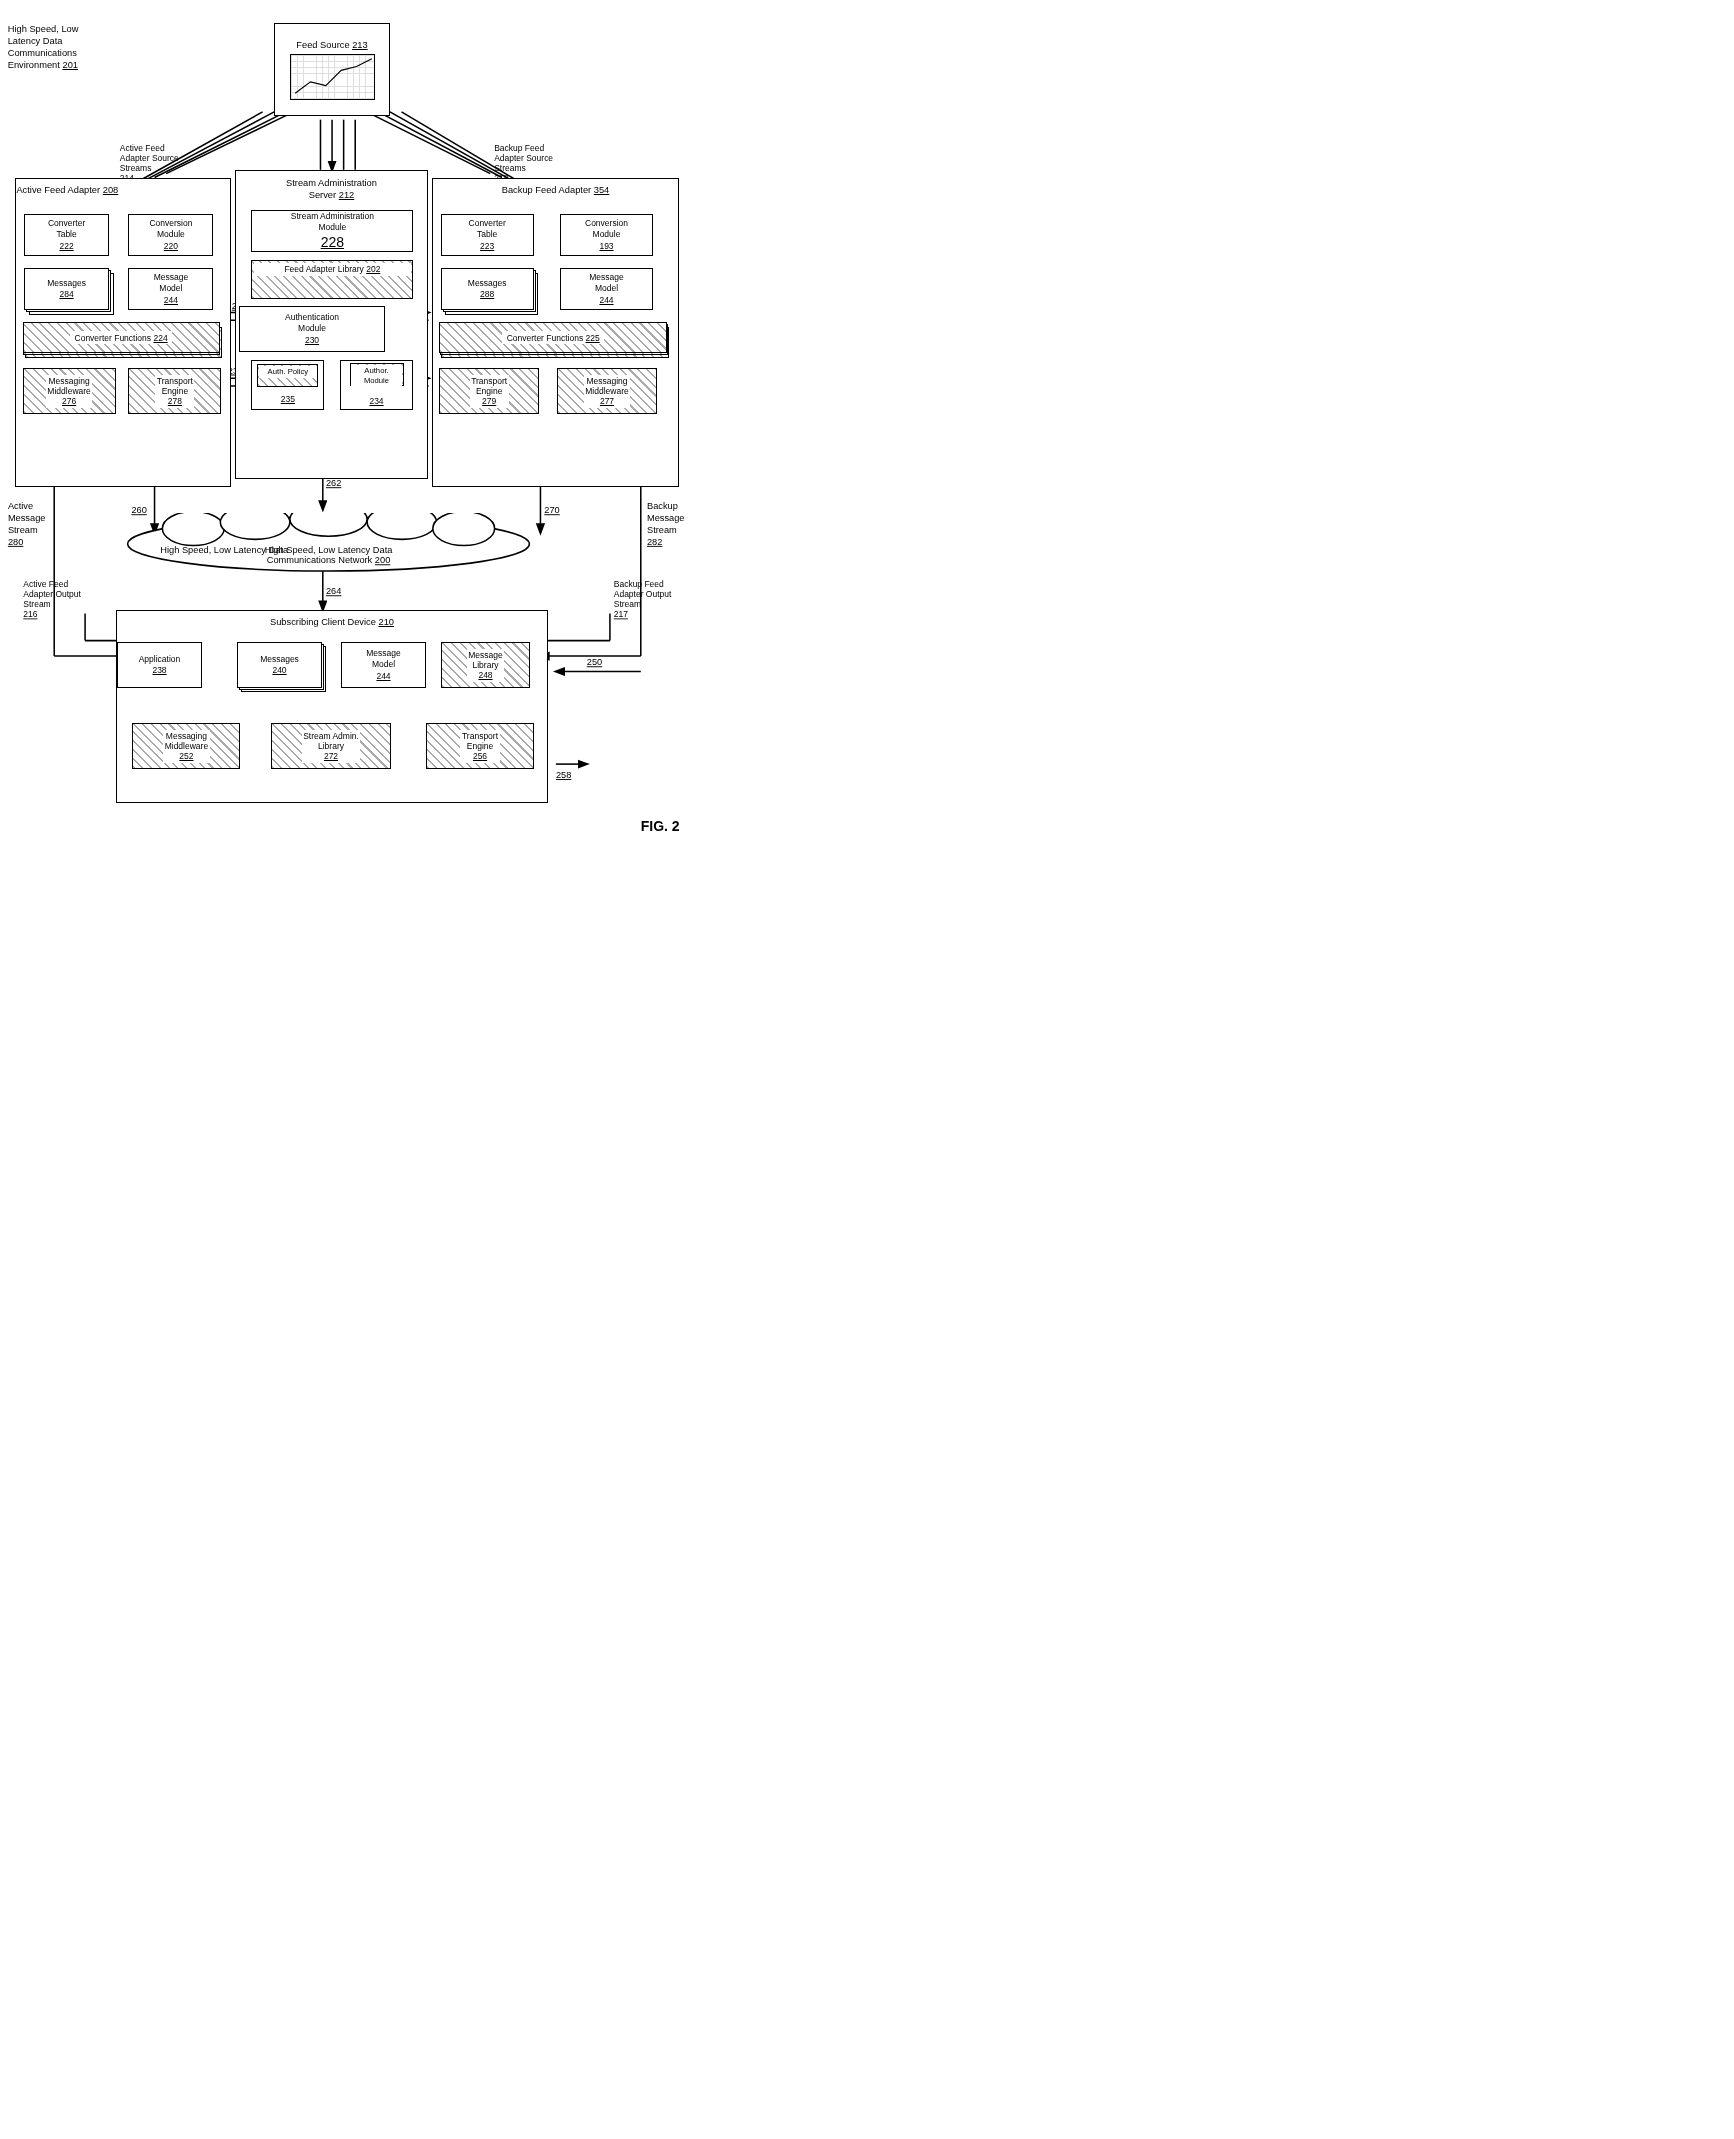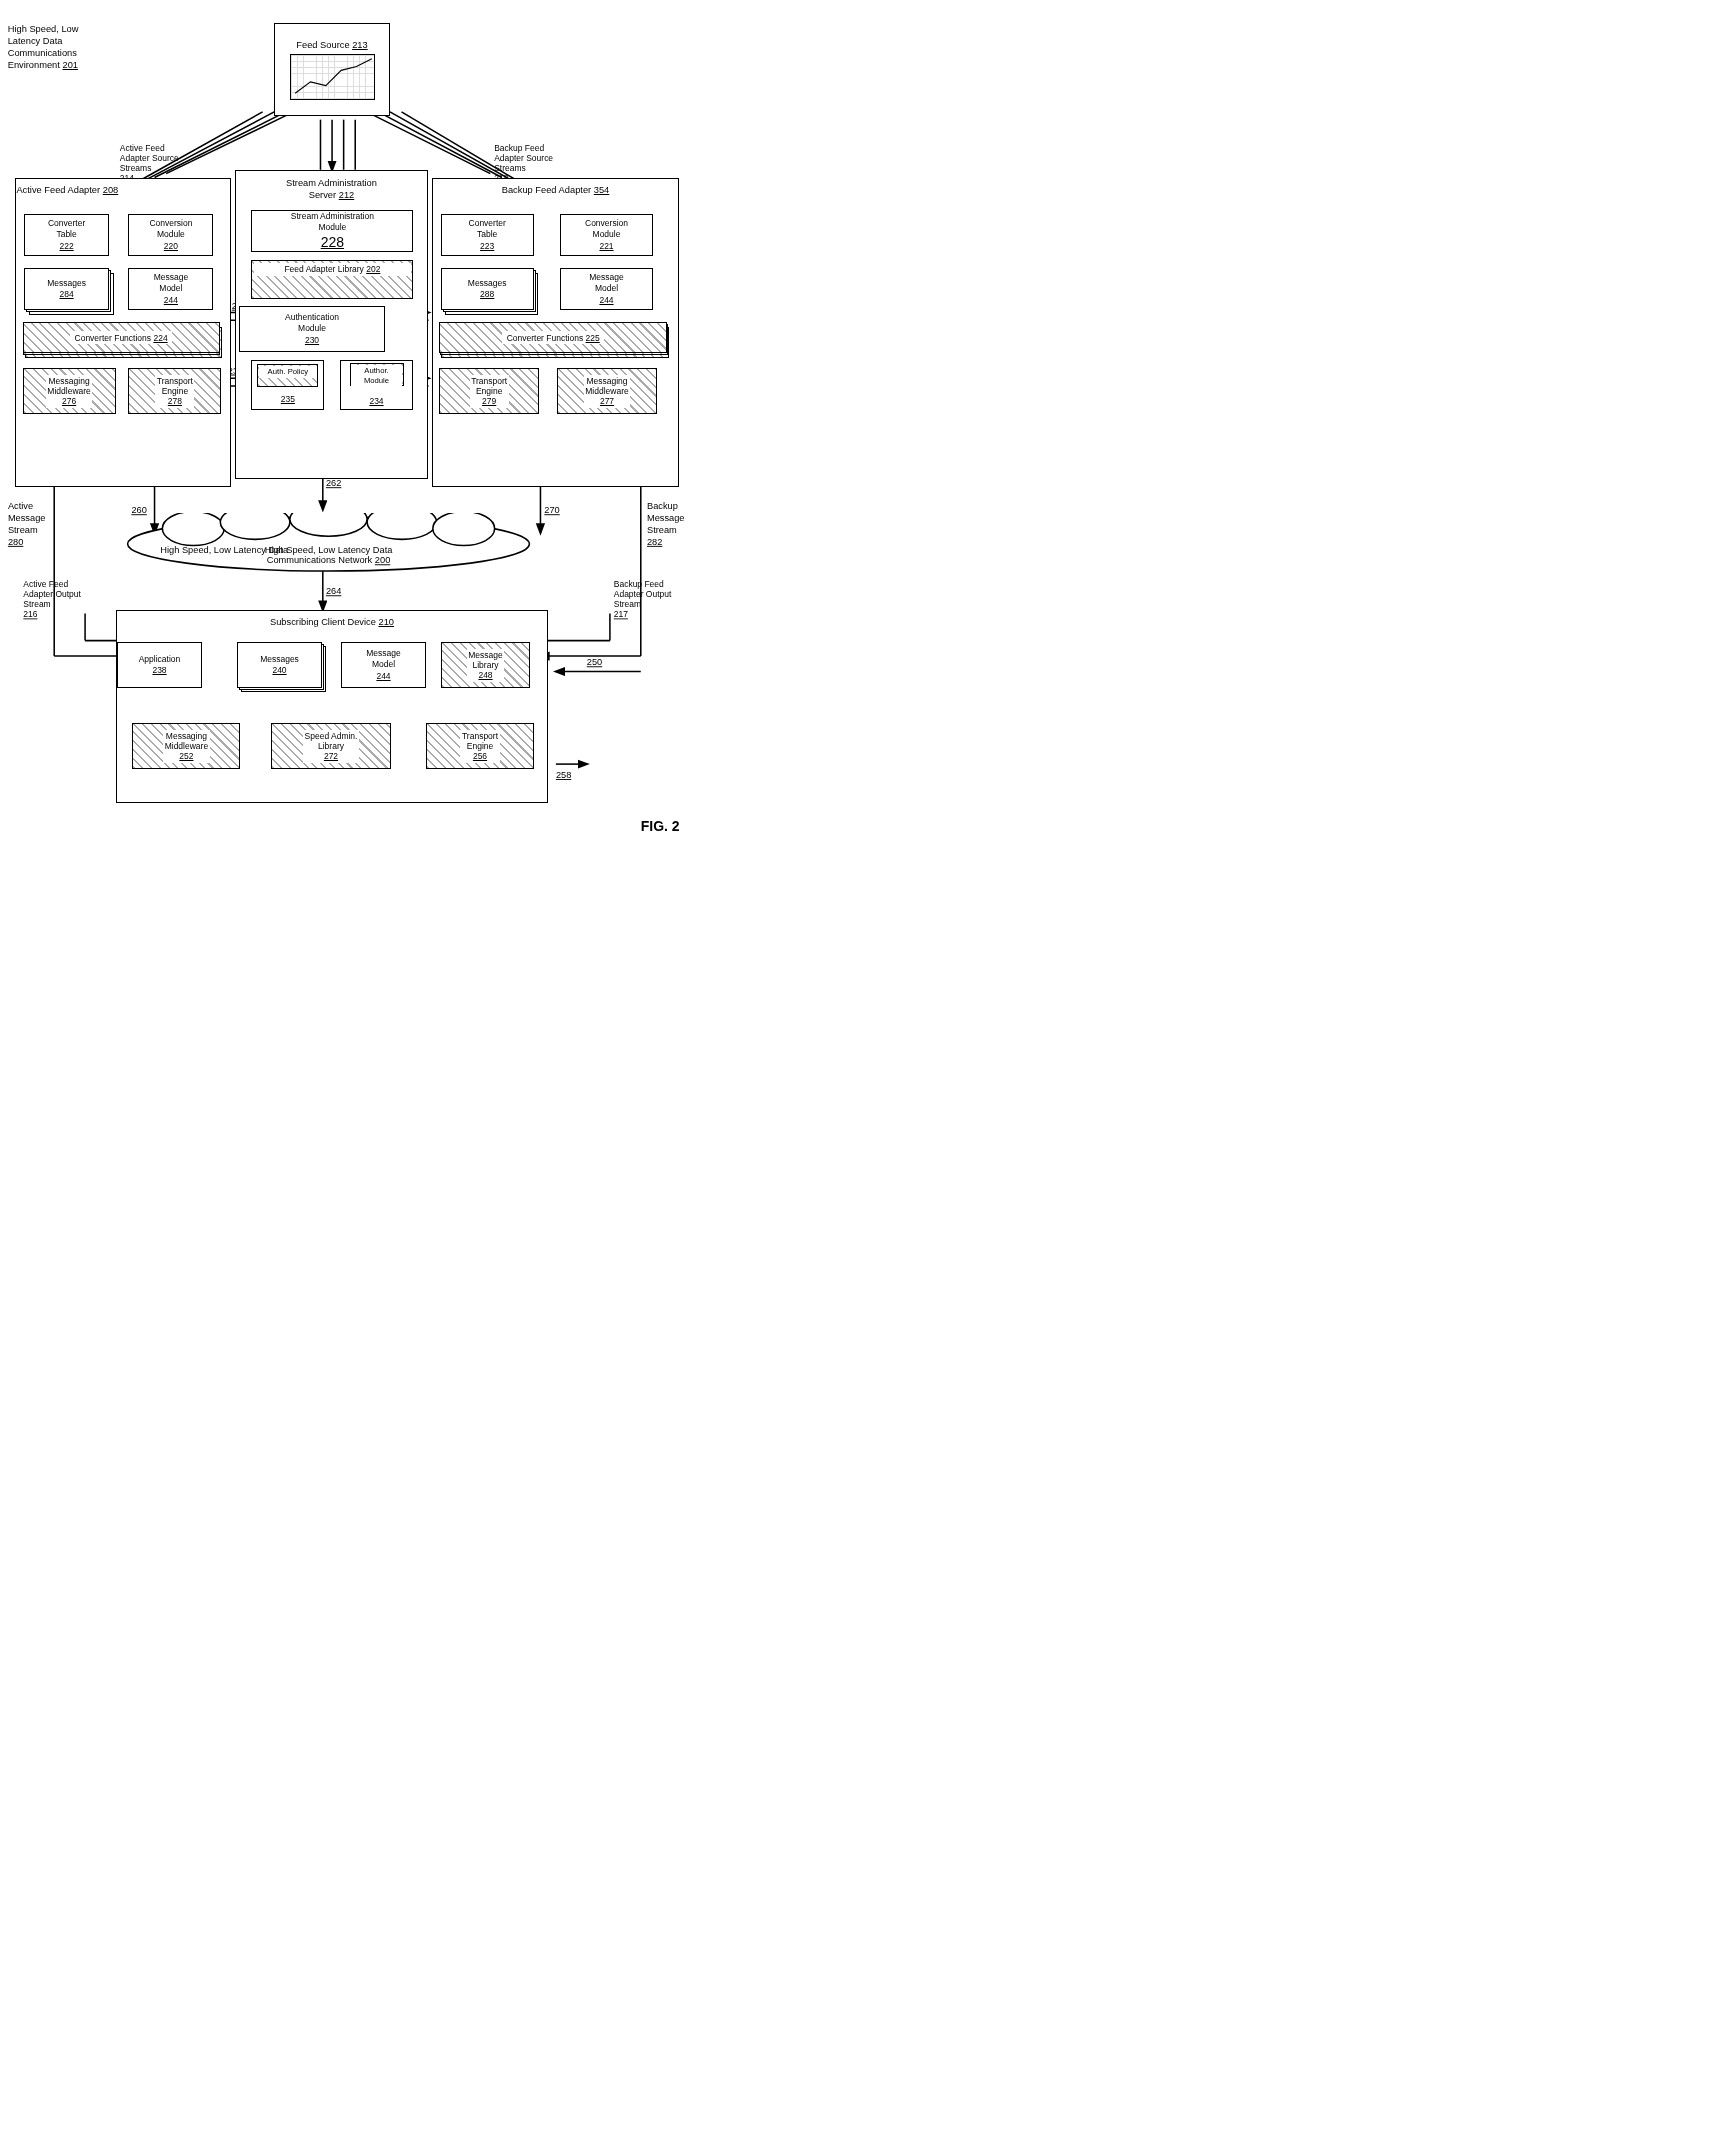--- a/index.html
+++ b/index.html
@@ -326,21 +326,21 @@
 
     <div class="box" style="left:7.7px; top:35px; width:93px; height:42px;">
       <span style="white-space:pre-line; font-size:8.5px;">Converter
 Table</span>
       <span class="underline" style="font-size:8.5px;">223</span>
     </div>
 
     <div class="box" style="left:127px; top:35px; width:93px; height:42px;">
       <span style="white-space:pre-line; font-size:8.5px;">Conversion
 Module</span>
-      <span class="underline" style="font-size:8.5px;">221</span>
+      <span class="underline" style="font-size:8.5px;">193</span>
     </div>
 
     <div style="position:absolute; left:7.7px; top:89px;">
       <div class="box" style="position:relative; width:93px; height:42px; top:4.6px; left:4.6px; background:#fff; z-index:1;"></div>
       <div class="box" style="position:absolute; width:93px; height:42px; top:2.3px; left:2.3px; z-index:2; background:#fff;"></div>
       <div class="box" style="position:absolute; width:93px; height:42px; top:0; left:0; z-index:3; background:#fff; display:flex; flex-direction:column; align-items:center; justify-content:center;">
         <span style="font-size:8.5px;">Messages</span>
         <span class="underline" style="font-size:8.5px;">288</span>
       </div>
     </div>
@@ -431,21 +431,21 @@
     <div class="hatch-box" style="left:15.4px; top:112px; width:108px; height:46px; display:flex; align-items:center; justify-content:center;">
       <div style="background:#fff; padding:1.5px; font-size:8.5px; text-align:center;">
         <span style="white-space:pre-line;">Messaging
 Middleware</span>
         <br><span class="underline">252</span>
       </div>
     </div>
 
     <div class="hatch-box" style="left:154px; top:112px; width:120px; height:46px; display:flex; align-items:center; justify-content:center;">
       <div style="background:#fff; padding:1.5px; font-size:8.5px; text-align:center;">
-        <span style="white-space:pre-line;">Speed Admin.
+        <span style="white-space:pre-line;">Stream Admin.
 Library</span>
         <br><span class="underline">272</span>
       </div>
     </div>
 
     <div class="hatch-box" style="left:309px; top:112px; width:108px; height:46px; display:flex; align-items:center; justify-content:center;">
       <div style="background:#fff; padding:1.5px; font-size:8.5px; text-align:center;">
         <span style="white-space:pre-line;">Transport
 Engine</span>
         <br><span class="underline">256</span>

